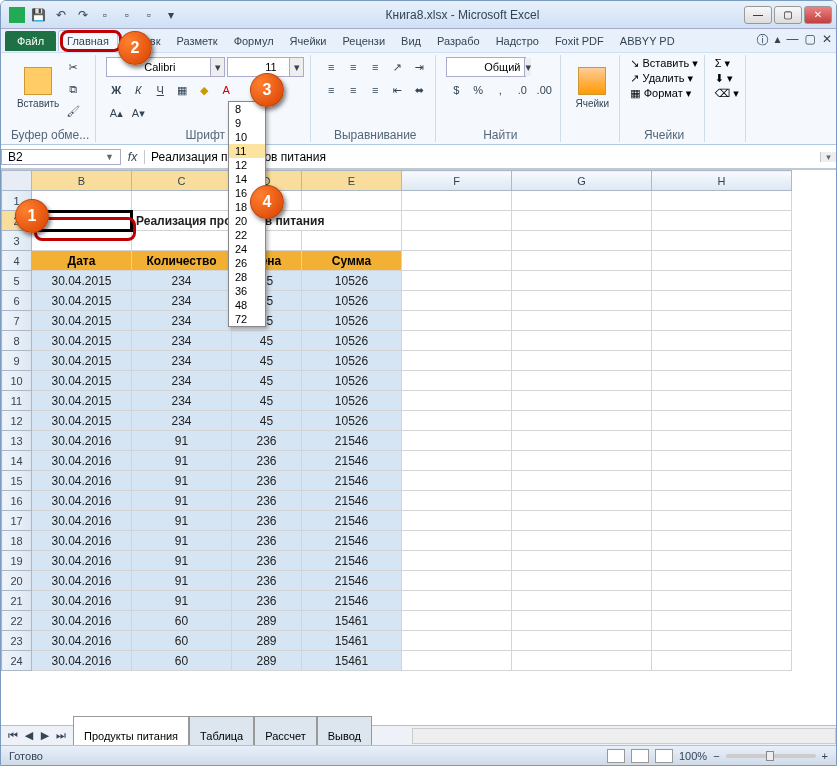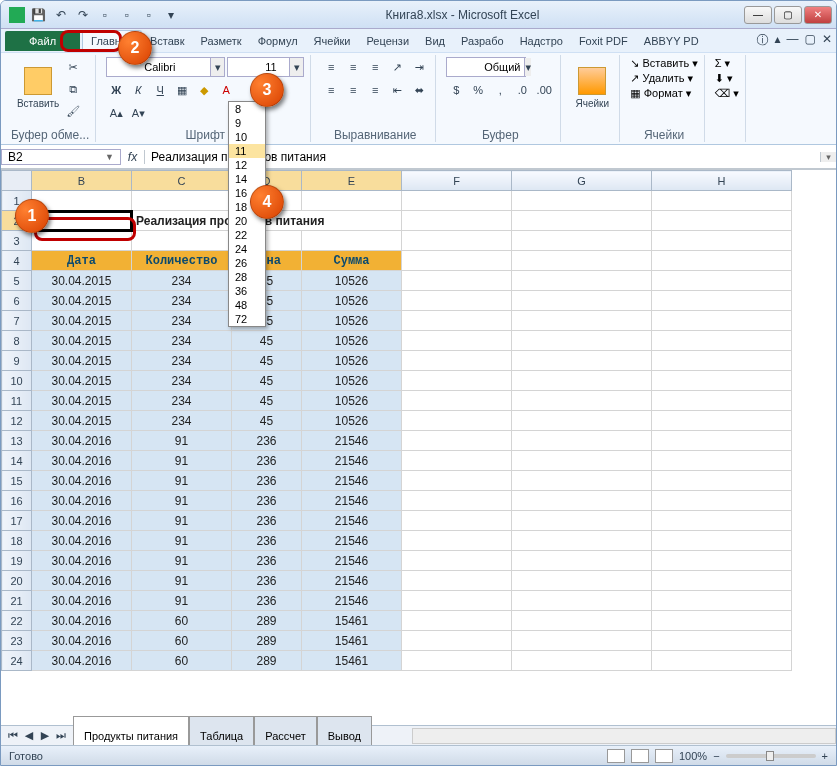--- a/index.html
+++ b/index.html
@@ -10,21 +10,21 @@
 .app-icon { width: 16px; height: 16px; background: #2a5; margin: 0 4px; }
 .qat { display: flex; gap: 2px; }
 .qat-btn { width: 20px; height: 20px; display: flex; align-items: center; justify-content: center; font-size: 12px; color: #345; }
 .title-text { flex: 1; text-align: center; font-size: 12px; color: #345; }
 .win-controls { display: flex; gap: 2px; }
 .win-btn { width: 28px; height: 18px; border: 1px solid #999; background: linear-gradient(#f8f8f8,#ddd); border-radius: 3px; display: flex; align-items: center; justify-content: center; font-size: 10px; }
 .win-btn.close { background: linear-gradient(#f08080,#c04040); color: #fff; }
 
 
 .ribbon-tabs { height: 24px; display: flex; align-items: center; padding: 0 4px; background: #e8f1fb; border-bottom: 1px solid #cfe0f4; font-size: 11px; }
-.file-tab { background: #1e7145; color: #fff; padding: 4px 24px; border-radius: 2px 2px 0 0; margin-right: 2px; }
+.file-tab { background: #1e7145; color: #fff; padding: 4px 12px; border-radius: 2px 2px 0 0; margin-right: 2px; }
 .tab { padding: 4px 8px; color: #345; cursor: pointer; }
 .tab.active { background: #f5f9fe; border: 1px solid #b0c8e0; border-bottom: none; border-radius: 3px 3px 0 0; }
 .help-row { display: flex; gap: 6px; margin-left: auto; font-size: 12px; color: #345; }
 
 
 .ribbon { height: 92px; background: #f5f9fe; border-bottom: 1px solid #b0c8e0; display: flex; gap: 4px; padding: 2px 4px; }
 .group { border-right: 1px solid #d0dbe8; padding: 2px 6px 0; display: flex; flex-direction: column; align-items: center; }
 .group-inner { flex: 1; display: flex; gap: 4px; align-items: flex-start; }
 .group-label { font-size: 12px; color: #567; margin-top: auto; padding: 2px 0 0; }
 .rbtn-large { width: 42px; height: 62px; display: flex; flex-direction: column; align-items: center; justify-content: center; font-size: 10px; color: #345; }
@@ -48,21 +48,21 @@
 
 
 .sheet-wrapper { position: absolute; top: 168px; left: 0; right: 0; bottom: 40px; overflow: hidden; border-top: 1px solid #c0c8d0; }
 .grid { border-collapse: collapse; font-size: 12px; color: #222; }
 .grid th.col { height: 20px; background: linear-gradient(#f8faff,#dde7f3); border: 1px solid #aab8c8; font-weight: normal; color: #345; text-align: center; font-size: 11px; }
 .grid th.col.sel { background: #f8dd9c; }
 .grid th.row { width: 30px; background: linear-gradient(90deg,#f0f4fa,#dde7f3); border: 1px solid #aab8c8; font-weight: normal; color: #345; font-size: 11px; text-align: center; }
 .grid th.row.sel { background: #f8dd9c; }
 .grid td { border: 1px solid #d4d4d4; height: 20px; text-align: center; padding: 0 4px; }
 .grid th.selall { width: 30px; background: #e8edf5; border: 1px solid #aab8c8; }
-.hdr-cell { background: #f2b134 !important; color: #0c4a6e; font-weight: bold; font-family: Liberation Mono, monospace; }
+.hdr-cell { background: #f2b134 !important; color: #000000; font-weight: bold; }
 .data-sel { background: #d6e5f3; }
 .col-B { width: 100px; }
 .col-C { width: 100px; }
 .col-D { width: 70px; }
 .col-E { width: 100px; }
 .col-F { width: 110px; }
 .col-wide { width: 140px; }
 .merged-title { text-align: left !important; font-weight: bold; padding-left: 4px; }
 .active-cell { outline: 3px solid #000; outline-offset: -2px; background: #fff !important; }
 
@@ -202,21 +202,21 @@
           <span class="dd" style="margin-left:auto">▾</span>
         </div>
       <div class="rbtn-row">
         <div class="rbtn-sm">$</div>
         <div class="rbtn-sm">%</div>
         <div class="rbtn-sm">,</div>
         <div class="rbtn-sm">.0</div>
         <div class="rbtn-sm">.00</div>
       </div>
     </div>
-    <div class="group-label">Буфер</div>
+    <div class="group-label">Найти</div>
   </div>
 
   <div class="group">
     <div class="rbtn-large">
       <div class="ico" style="background:linear-gradient(#fc9,#f90)"></div>
       <span>Ячейки</span>
     </div>
   </div>
 
   <div class="group">

